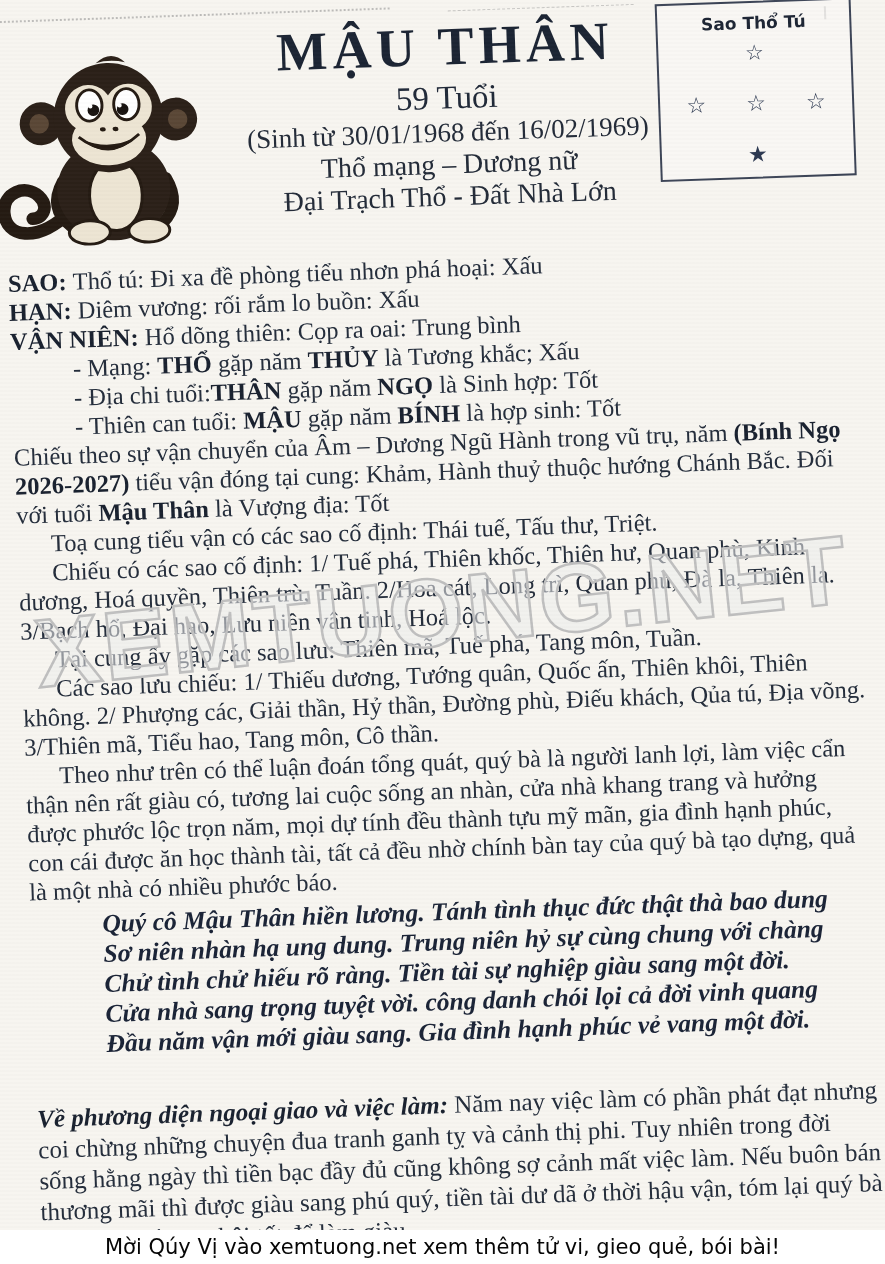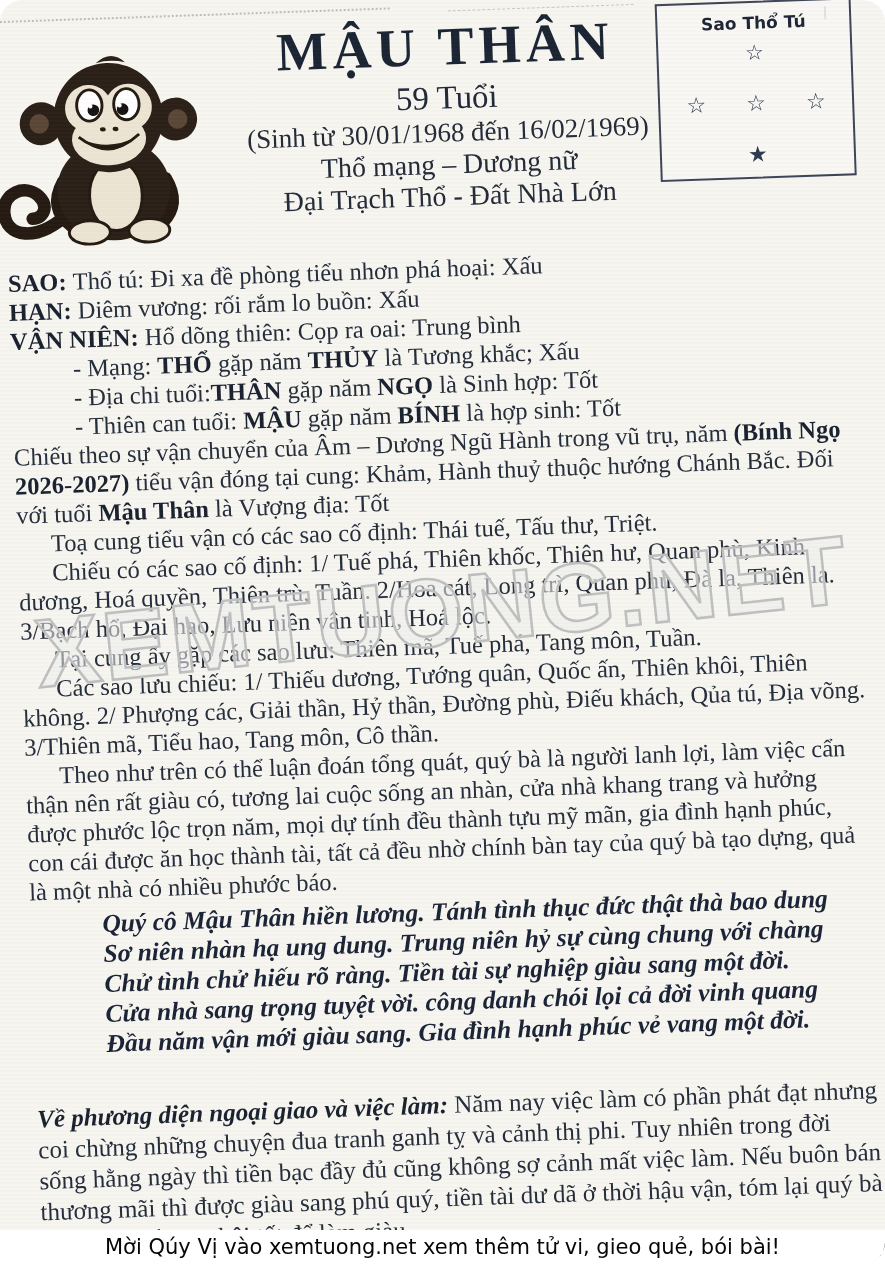--- a/index.html
+++ b/index.html
@@ -3,21 +3,20 @@
 <meta charset="utf-8">
 <style>
   html,body{margin:0;padding:0;}
   .page{
     position:relative;
     width:885px;height:1264px;
     background:#f7f5f0;
     overflow:hidden;
     font-family:"Liberation Serif","DejaVu Serif",serif;
     color:#232b38;
-    border-radius:22px;
   }
   .page::after{ 
     content:"";position:absolute;inset:0;pointer-events:none;
     background:repeating-linear-gradient(0deg, rgba(0,0,0,0.012) 0 2px, rgba(255,255,255,0.015) 2px 4px);
   }
   .scan{
     position:absolute;left:0;top:0;width:885px;height:1264px;
     transform:rotate(-2deg);
     transform-origin:442px 620px;
     padding:0 20px;box-sizing:border-box;

